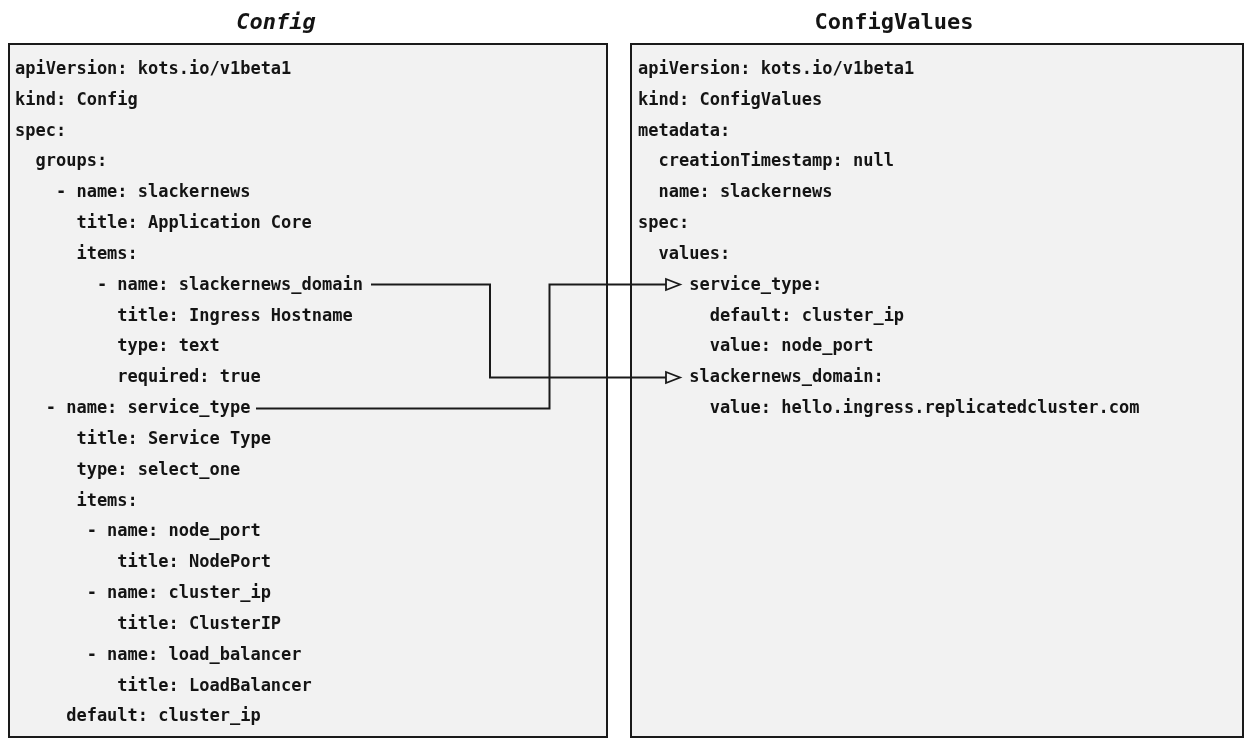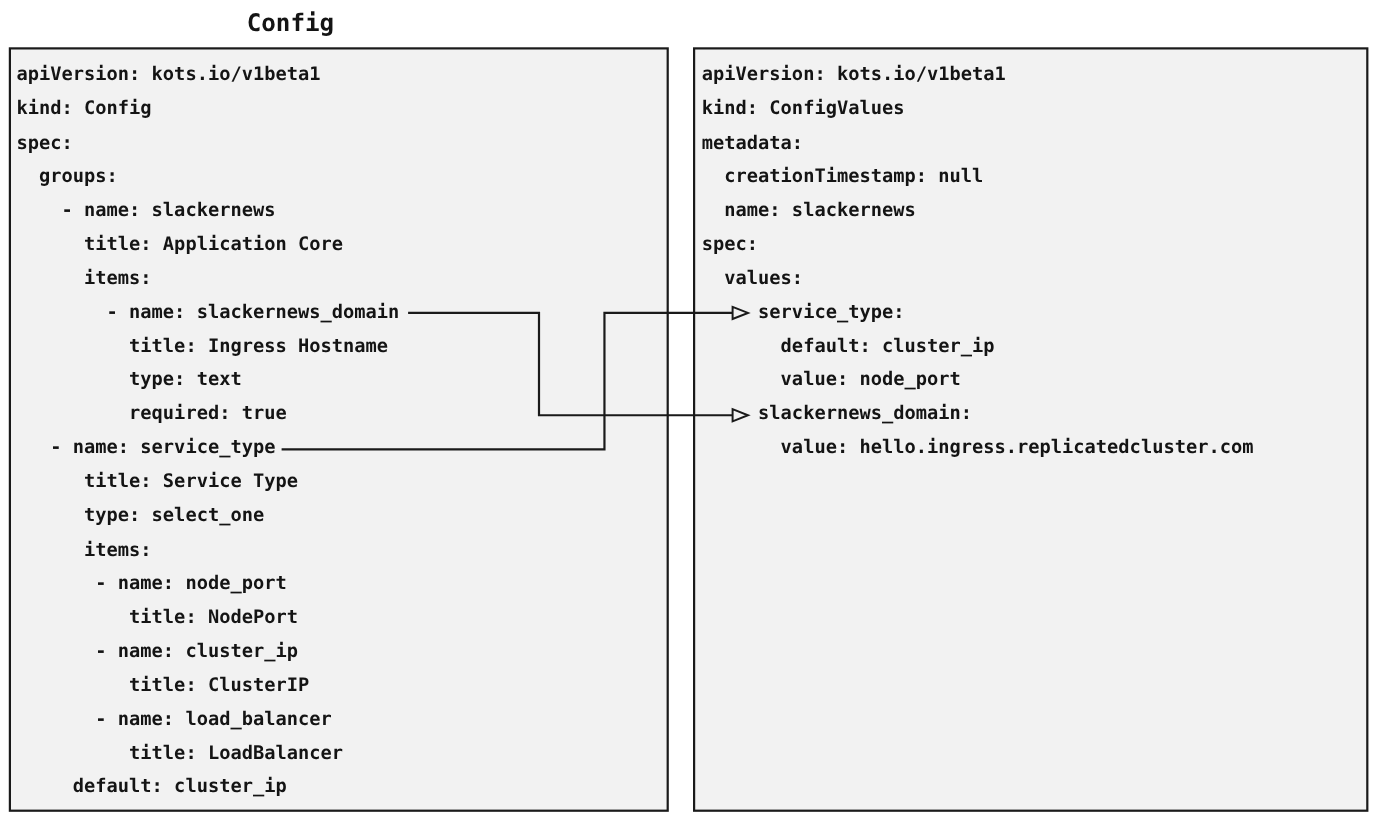--- a/index.html
+++ b/index.html
@@ -19,21 +19,21 @@
     position: absolute;
     top: 9px;
     transform: translateX(-50%);
     font-family: "DejaVu Sans Mono", "Liberation Mono", monospace;
     font-size: 22px;
     font-weight: bold;
     color: #141414;
     letter-spacing: 0px;
     white-space: nowrap;
   }
-  .title-left  { left: 264px; }
+  .title-left  { left: 276px; font-style: italic; }
   .title-right { left: 894px; }
   .yaml-box {
     position: absolute;
     top: 43px;
     height: 695px;
     background: #f2f2f2;
     border: 2px solid #1a1a1a;
     box-sizing: border-box;
   }
   .box-left  { left: 8px;   width: 600px; }
@@ -69,20 +69,21 @@
     stroke-linejoin: miter;
   }
 </style>
 </head>
 <body>
 
 <div class="canvas">
 
   <div class="panel-title title-left">Config</div>
 
+  <div class="panel-title title-right">ConfigValues</div>
 
   <div class="yaml-box box-left">
     <pre>apiVersion: kots.io/v1beta1
 kind: Config
 spec:
   groups:
     - name: slackernews
       title: Application Core
       items:
         - name: slackernews_domain

